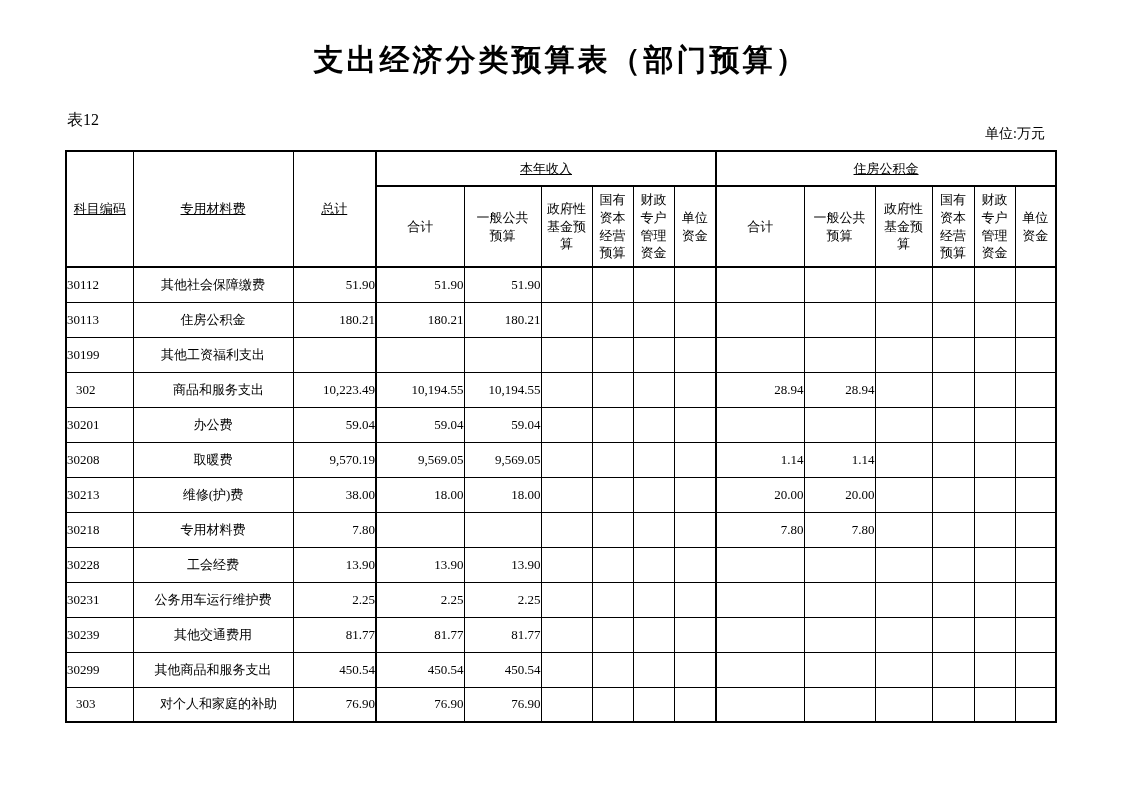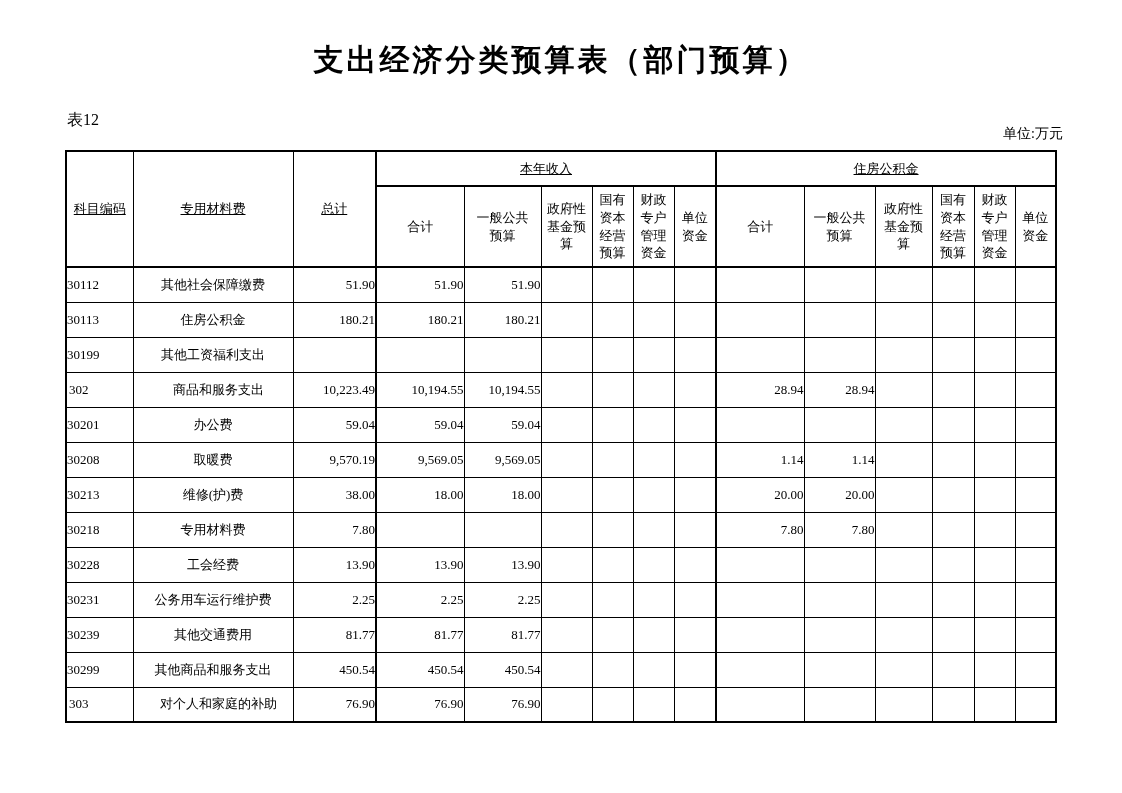--- a/index.html
+++ b/index.html
@@ -27,21 +27,21 @@
     letter-spacing: 3px;
   }
   .table-label {
     position: absolute;
     left: 67px;
     top: 110px;
     font-size: 16px;
   }
   .unit-label {
     position: absolute;
-    right: 59px;
+    right: 77px;
     top: 125px;
     font-size: 14px;
   }
   table.budget {
     position: absolute;
     left: 65px;
     top: 150px;
     width: 990px;
     border-collapse: collapse;
     table-layout: fixed;
@@ -63,21 +63,21 @@
     line-height: 1.35;
     text-decoration: underline;
   }
   .rowspan-hdr { border-bottom-width: 2px !important; }
   .group-label-cell { border-bottom-width: 2px !important; }
   tr.hr2 td { border-bottom-width: 2px; text-align: center; white-space: pre-line; line-height: 1.35; }
   .bL2 { border-left-width: 2px !important; }
   
   tbody tr { height: 35px; }
   td.code { text-align: left; padding-left: 8px; font-size: 13.5px; }
-  td.code.lvl1 { padding-left: 2px; }
+  td.code.lvl1 { padding-left: 9px; }
   td.name { text-align: center; padding-left: 9px; font-size: 13.5px; white-space: nowrap; }
   td.name.lvl1 { padding-left: 11px; }
   td.num { text-align: right; padding-right: 3px; font-size: 13.5px; }
 </style>
 </head>
 <body>
 
 <div class="page">
   <div class="doc-title">支出经济分类预算表（部门预算）</div>
   <div class="table-label">表12</div>

